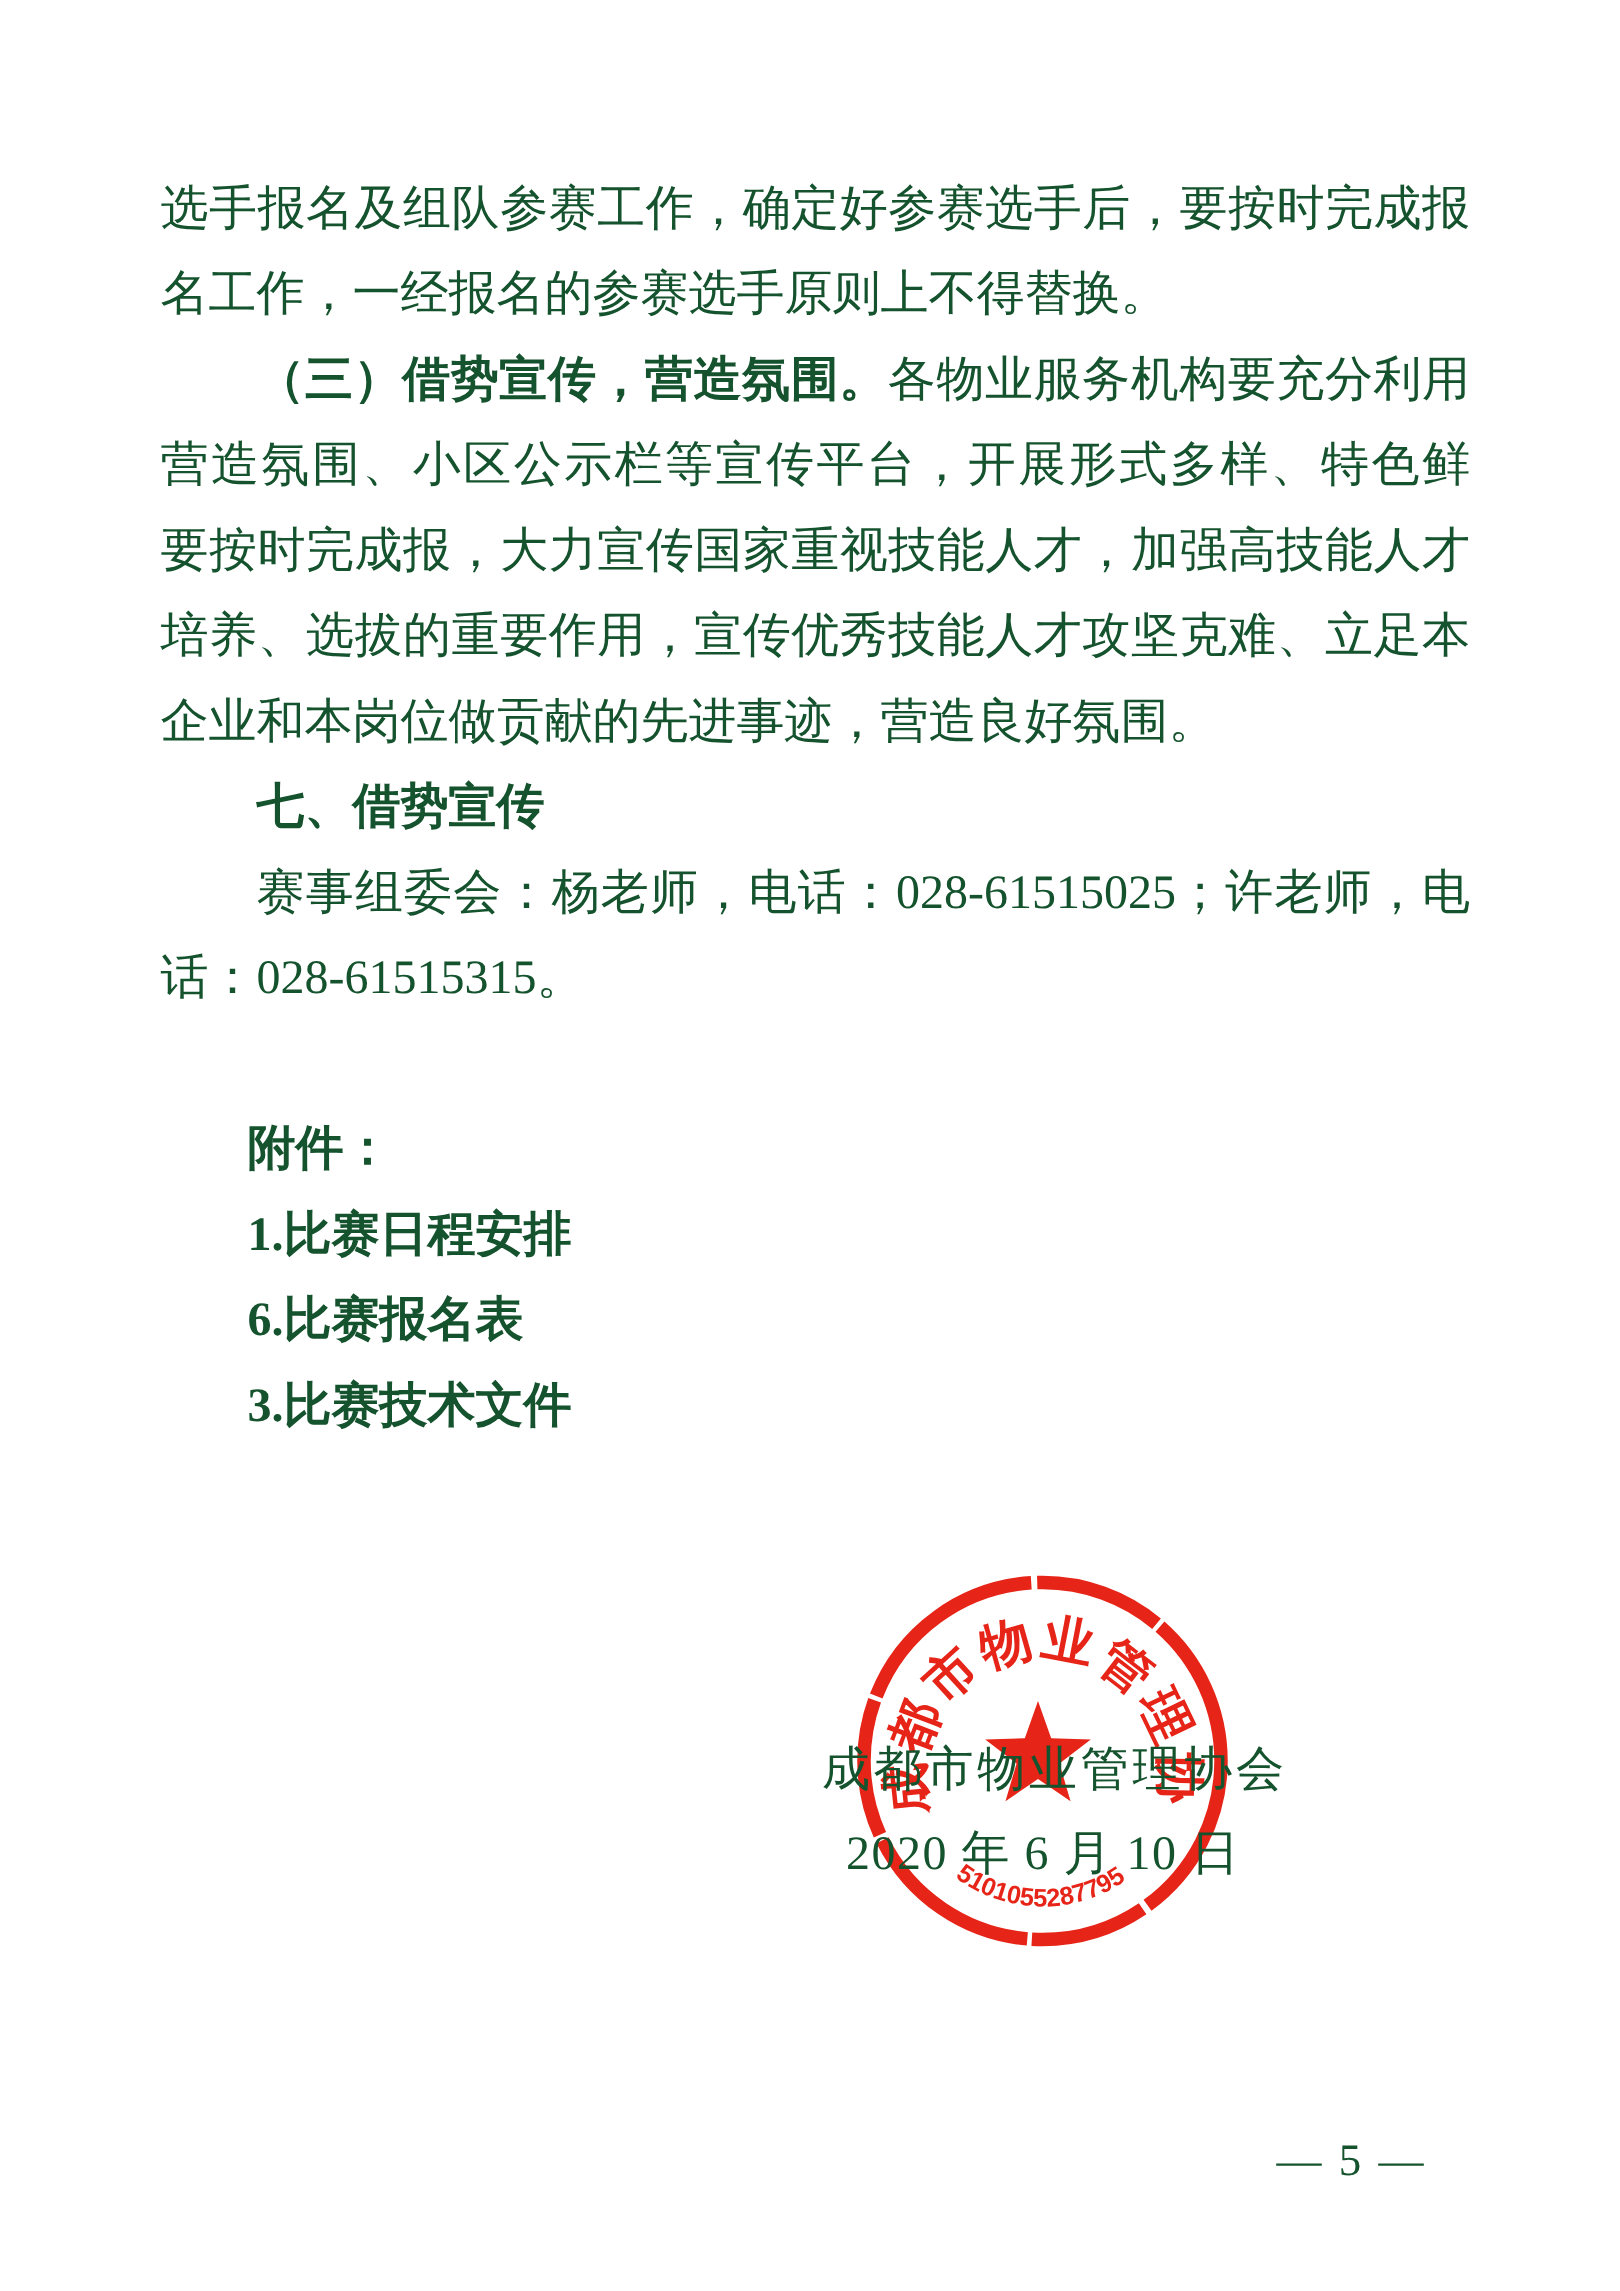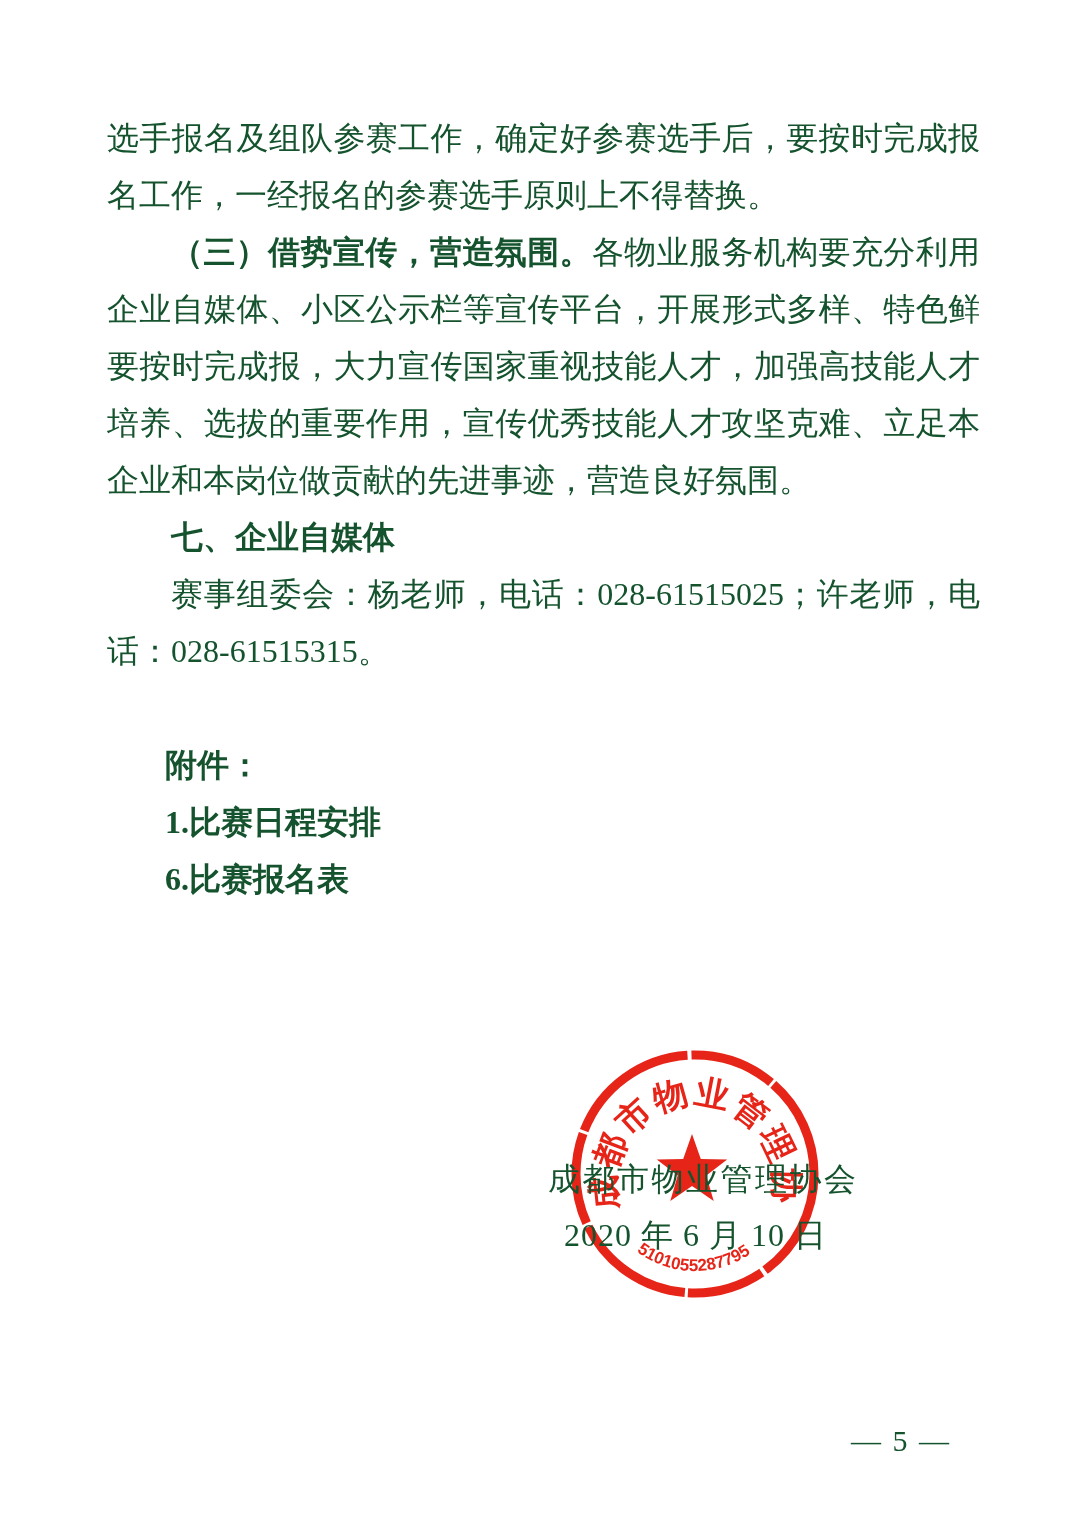--- a/index.html
+++ b/index.html
@@ -51,31 +51,32 @@
 </style>
 </head>
 <body>
 
 <div class="page">
 
   <div class="body-text">
     <div class="line justify">选手报名及组队参赛工作，确定好参赛选手后，要按时完成报</div>
     <div class="line">名工作，一经报名的参赛选手原则上不得替换。</div>
     <div class="line justify indent"><span class="bold">（三）借势宣传，营造氛围。</span><span>各物业服务机构要充分利用</span></div>
-    <div class="line justify">企业自媒体、小区公示栏等宣传平台，开展形式多样、特色鲜</div>
+    <div class="line justify">营造氛围、小区公示栏等宣传平台，开展形式多样、特色鲜</div>
     <div class="line justify">要按时完成报，大力宣传国家重视技能人才，加强高技能人才</div>
     <div class="line justify">培养、选拔的重要作用，宣传优秀技能人才攻坚克难、立足本</div>
     <div class="line">企业和本岗位做贡献的先进事迹，营造良好氛围。</div>
-    <div class="line heading indent">七、企业自媒体</div>
+    <div class="line heading indent">七、借势宣传</div>
     <div class="line justify indent">赛事组委会：杨老师，电话：028-61515025；许老师，电</div>
     <div class="line">话：028-61515315。</div>
     <div class="line"></div>
     <div class="line indent-sm">附件：</div>
     <div class="line indent-sm">1.比赛日程安排</div>
     <div class="line indent-sm">6.比赛报名表</div>
+    <div class="line indent-sm">3.比赛技术文件</div>
   </div>
 
   <svg class="seal" viewBox="0 0 250 250" xmlns="http://www.w3.org/2000/svg">
     <defs>
       <path id="ringTextPath" d="M 47.1 161.3 A 82 82 0 1 1 202.9 161.3" transform="translate(3.9,2.9) scale(0.969)"></path>
       <path id="codePath" d="M 66.6 202.5 A 97 97 0 0 0 183.4 202.5"></path>
     </defs>
     <circle cx="125" cy="125" r="119" fill="none" stroke="var(--seal-color,#e5180b)" stroke-width="9" stroke-dasharray="112 4 78 3 122 4 92 3 135 4 86 3"></circle>
     <polygon fill="var(--seal-color,#e5180b)" points="122,85 130.8,109.9 157.2,110.6 136.3,126.6 143.7,151.9 122,137 100.3,151.9 107.7,126.6 86.8,110.6 113.2,109.9"></polygon>
     <text font-size="34">

